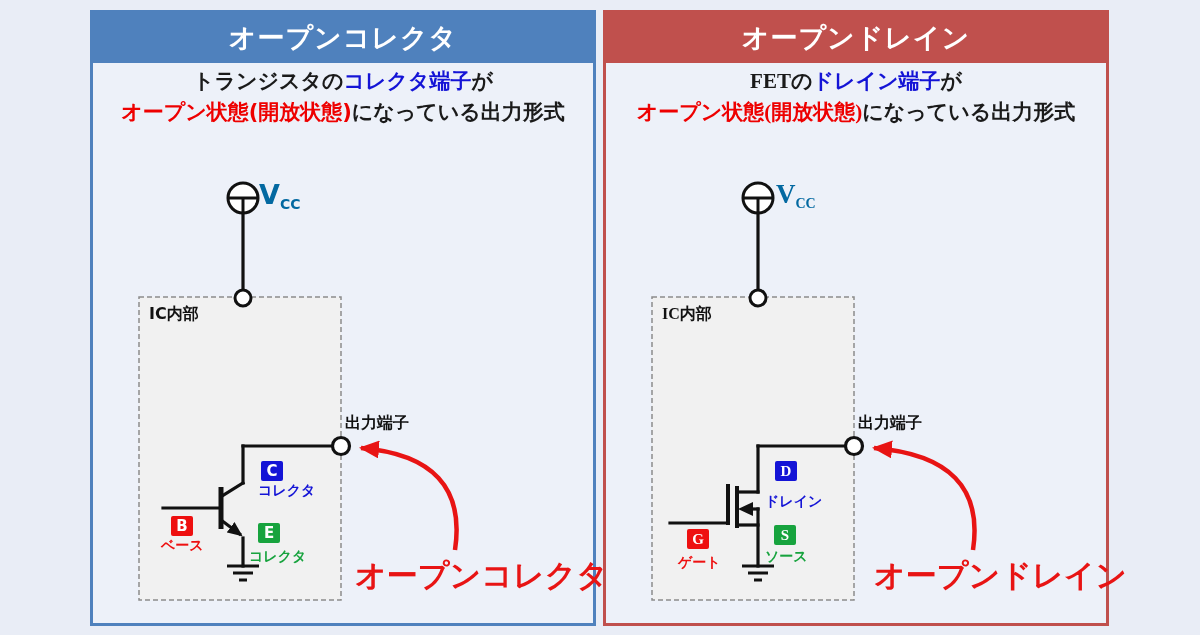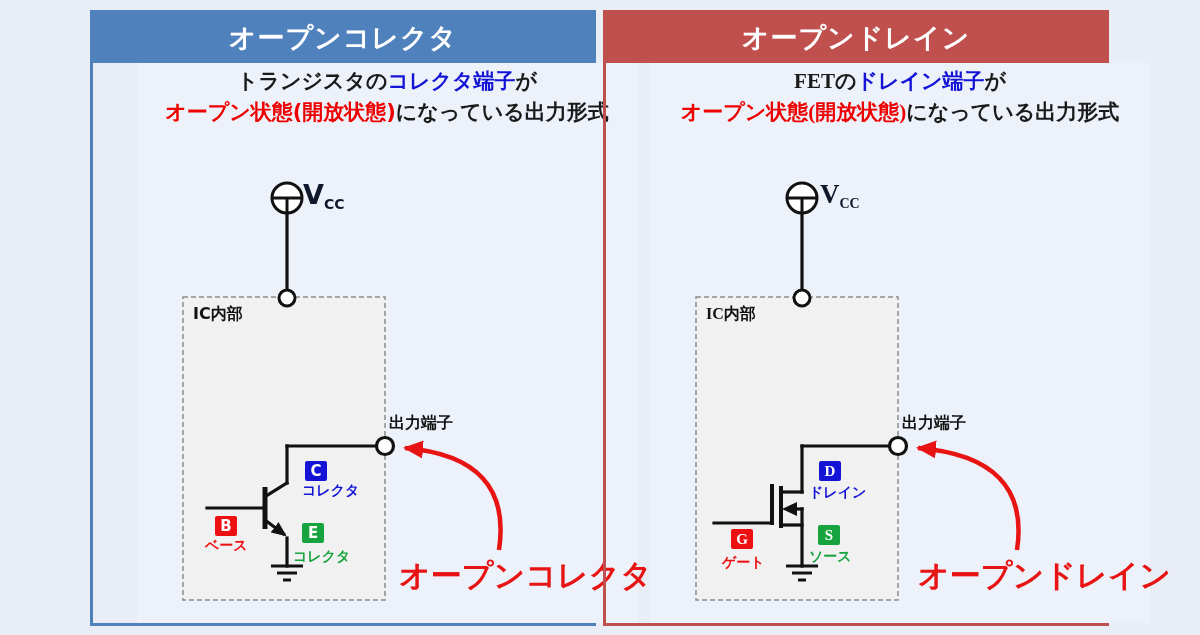--- a/index.html
+++ b/index.html
@@ -35,35 +35,34 @@
     color:#ffffff;
     font-size:27px;font-weight:bold;
     letter-spacing:1px;
   }
   .panel-left .panel-header{background:var(--accent-left);}
   .panel-right .panel-header{background:var(--accent-right);}
   .panel-body{
     position:relative;
     width:500px;height:560px;
     background:var(--panel-bg);
-    margin-left:44px;
   }
   .desc{
     position:absolute;top:3px;left:0;right:0;
     text-align:center;
     font-size:21px;font-weight:bold;line-height:31px;
     color:#1a1a1a;
     white-space:nowrap;
   }
   .t-blue{color:var(--pin-blue);}
   .t-red{color:var(--desc-red);}
   .circuit-svg{position:absolute;left:0;top:0;width:500px;height:560px;}
   .vcc-label{
     position:absolute;left:166px;top:116px;
-    color:#0f172a;font-weight:bold;white-space:nowrap;
+    color:#0369a1;font-weight:bold;white-space:nowrap;
   }
   .panel-right .vcc-label{left:170px;}
   .vcc-main{font-size:27px;}
   .vcc-sub{font-size:14px;vertical-align:-5px;letter-spacing:0;}
   .ic-label{
     position:absolute;left:56px;top:241px;
     font-size:16px;font-weight:bold;color:#111;
   }
   .output-label{
     position:absolute;left:252px;top:350px;
@@ -221,21 +220,21 @@
       <circle cx="248" cy="383" r="8.5" fill="#ffffff" stroke="#111" stroke-width="3.2"></circle>
 
       <path d="M 367,487 Q 381,394 268,385" stroke="var(--annotation-red)" stroke-width="4.5" fill="none" marker-end="url(#arrRedR)"></path>
     </svg>
 
     <div class="vcc-label"><span class="vcc-main">V</span><span class="vcc-sub">CC</span></div>
     <div class="ic-label">IC内部</div>
     <div class="output-label">出力端子</div>
 
     <div class="pin-box bg-blue" style="left:169px;top:398px;">D</div>
-    <div class="pin-name fg-blue" style="left:159px;top:421px;text-align:right;">ドレイン</div>
+    <div class="pin-name fg-blue" style="left:159px;top:430px;text-align:right;">ドレイン</div>
     <div class="pin-box bg-red" style="left:81px;top:466px;">G</div>
     <div class="pin-name fg-red" style="left:72px;top:491px;">ゲート</div>
     <div class="pin-box bg-green" style="left:168px;top:462px;">S</div>
     <div class="pin-name fg-green" style="left:159px;top:485px;text-align:right;">ソース</div>
 
     <div class="annotation">オープンドレイン</div>
   </div>
 </div>
 
 </body></html>

